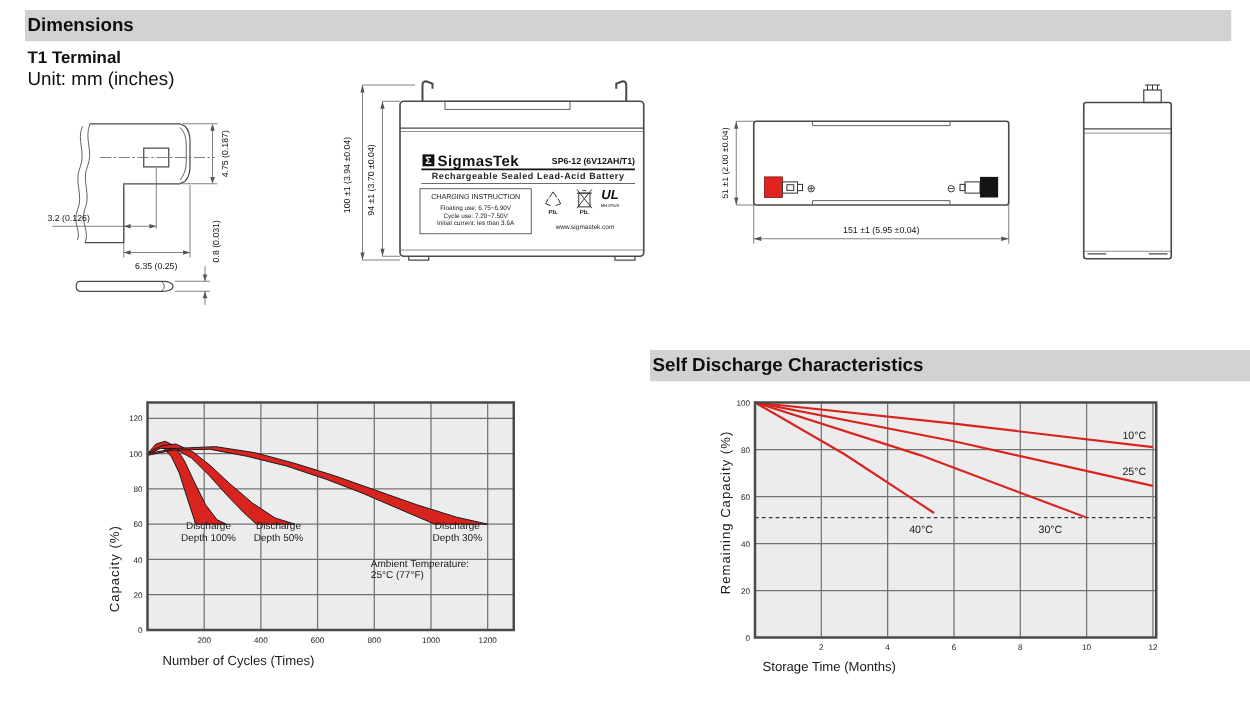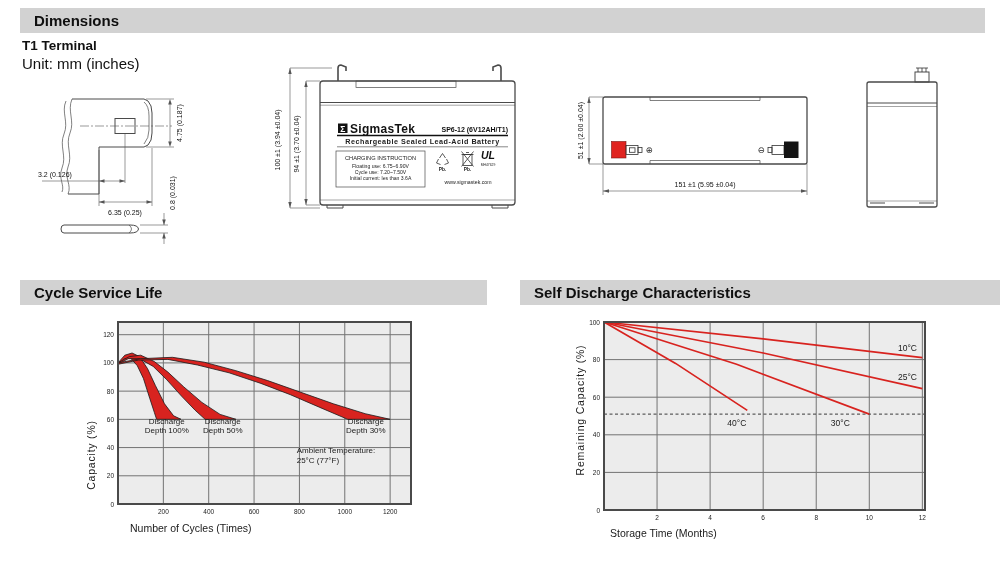--- a/index.html
+++ b/index.html
@@ -1,19 +1,19 @@
 <!DOCTYPE html>
 <html><head>
 <meta charset="utf-8">
 <style>
   html,body{margin:0;padding:0;background:#fff;}
   .page{position:relative;width:1000px;height:569px;background:#fff;overflow:hidden;
         font-family:"Liberation Sans","DejaVu Sans",sans-serif;color:#111;}
   .bar{position:absolute;height:25px;background:#d2d2d2;font-size:15px;font-weight:bold;
-       line-height:25px;padding-left:14px;box-sizing:border-box;color:#0f0f0f;}
+       line-height:25px;padding-left:2px;box-sizing:border-box;color:#0f0f0f;}
   #hdr-bar{left:20px;top:8px;width:965px;}
   #bar-cycle{left:20px;top:280px;width:467px;}
   #bar-self{left:520px;top:280px;width:522px;}
   #t1{position:absolute;left:22px;top:38px;font-weight:bold;font-size:13.5px;}
   #unit{position:absolute;left:22px;top:55px;font-size:15px;}
   .page svg{position:absolute;font-family:inherit;}
   #svg-terminal{left:22px;top:86px;}
   #svg-front{left:272px;top:60px;}
   #svg-top{left:578px;top:85px;}
   #svg-end{left:852px;top:60px;}
@@ -158,23 +158,20 @@
       <rect class="s13" x="15" y="22" width="70" height="125" rx="2"></rect>
       <rect class="s1" x="63" y="12" width="14" height="10"></rect>
       <path class="s08" d="M66,12 L66,8 M70,12 L70,8 M74,12 L74,8 M64,8 L76,8"></path>
       <path class="s1" d="M15,43 L85,43"></path>
       <path class="s05" d="M15,46.5 L85,46.5"></path>
       <path class="s05" d="M15,141 L85,141"></path>
       <path class="s1" d="M18,143 L33,143 M67,143 L82,143"></path>
     </g>
   </svg>
 
-  <div class="bar" id="bar-cycle">
-    <span>Cycle Service Life</span>
-  </div>
   <div class="bar" id="bar-self">
     <span>Self Discharge Characteristics</span>
   </div>
 
   <div id="chart1">
       <svg width="368" height="242" viewBox="0 0 368 242">
         <rect x="40" y="9" width="293" height="182" fill="#ececec"></rect>
         <line x1="85.3560371517028" y1="9" x2="85.3560371517028" y2="191" stroke="#737373" stroke-width="1"></line>
         <line x1="130.7120743034056" y1="9" x2="130.7120743034056" y2="191" stroke="#737373" stroke-width="1"></line>
         <line x1="176.06811145510835" y1="9" x2="176.06811145510835" y2="191" stroke="#737373" stroke-width="1"></line>

